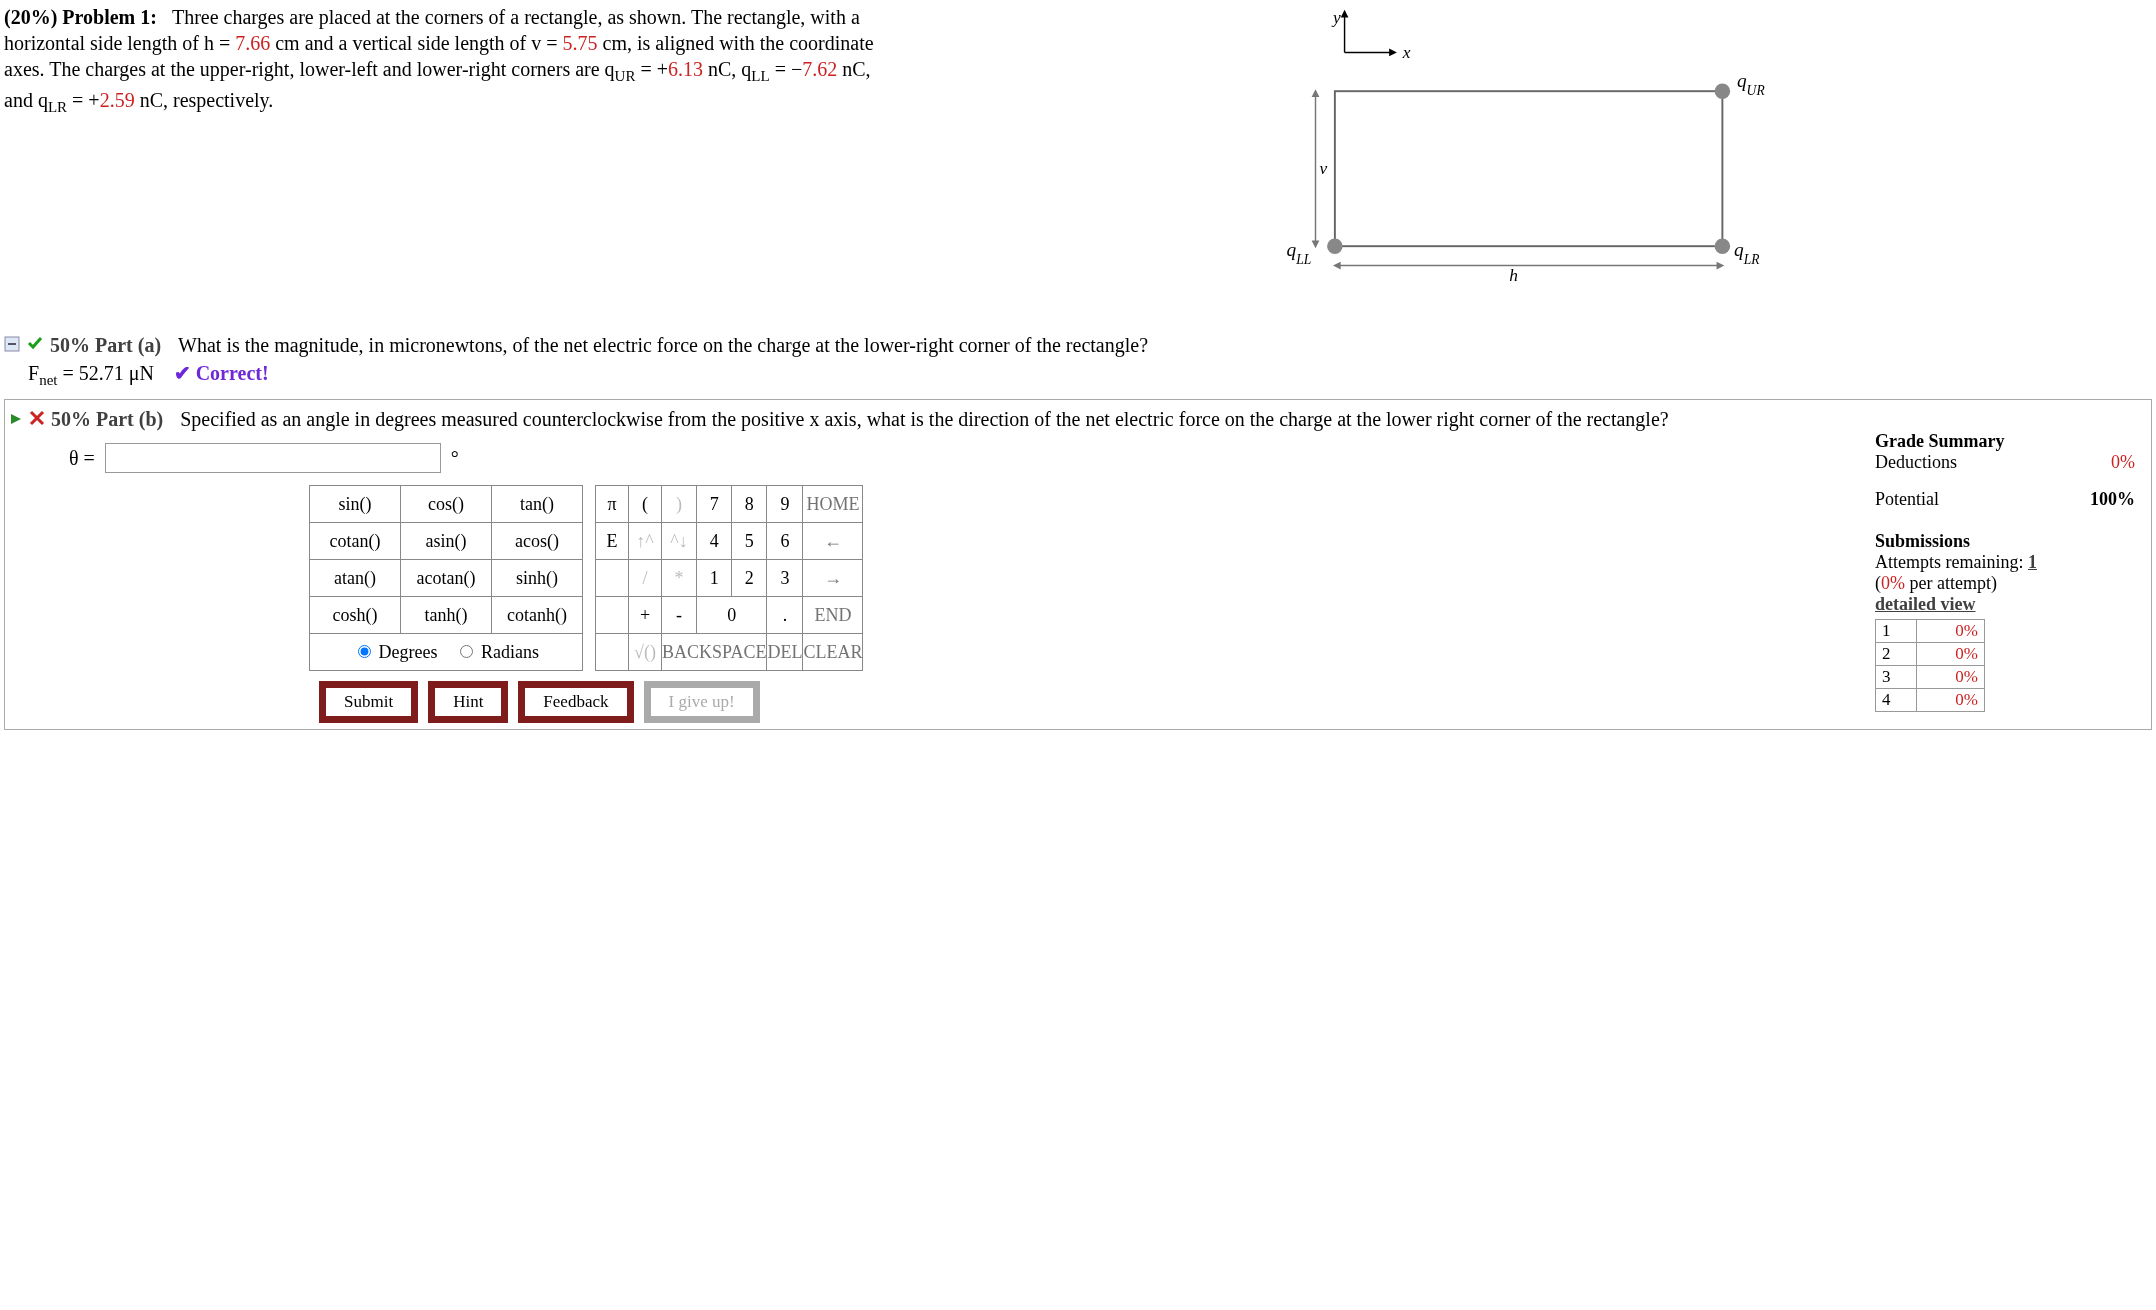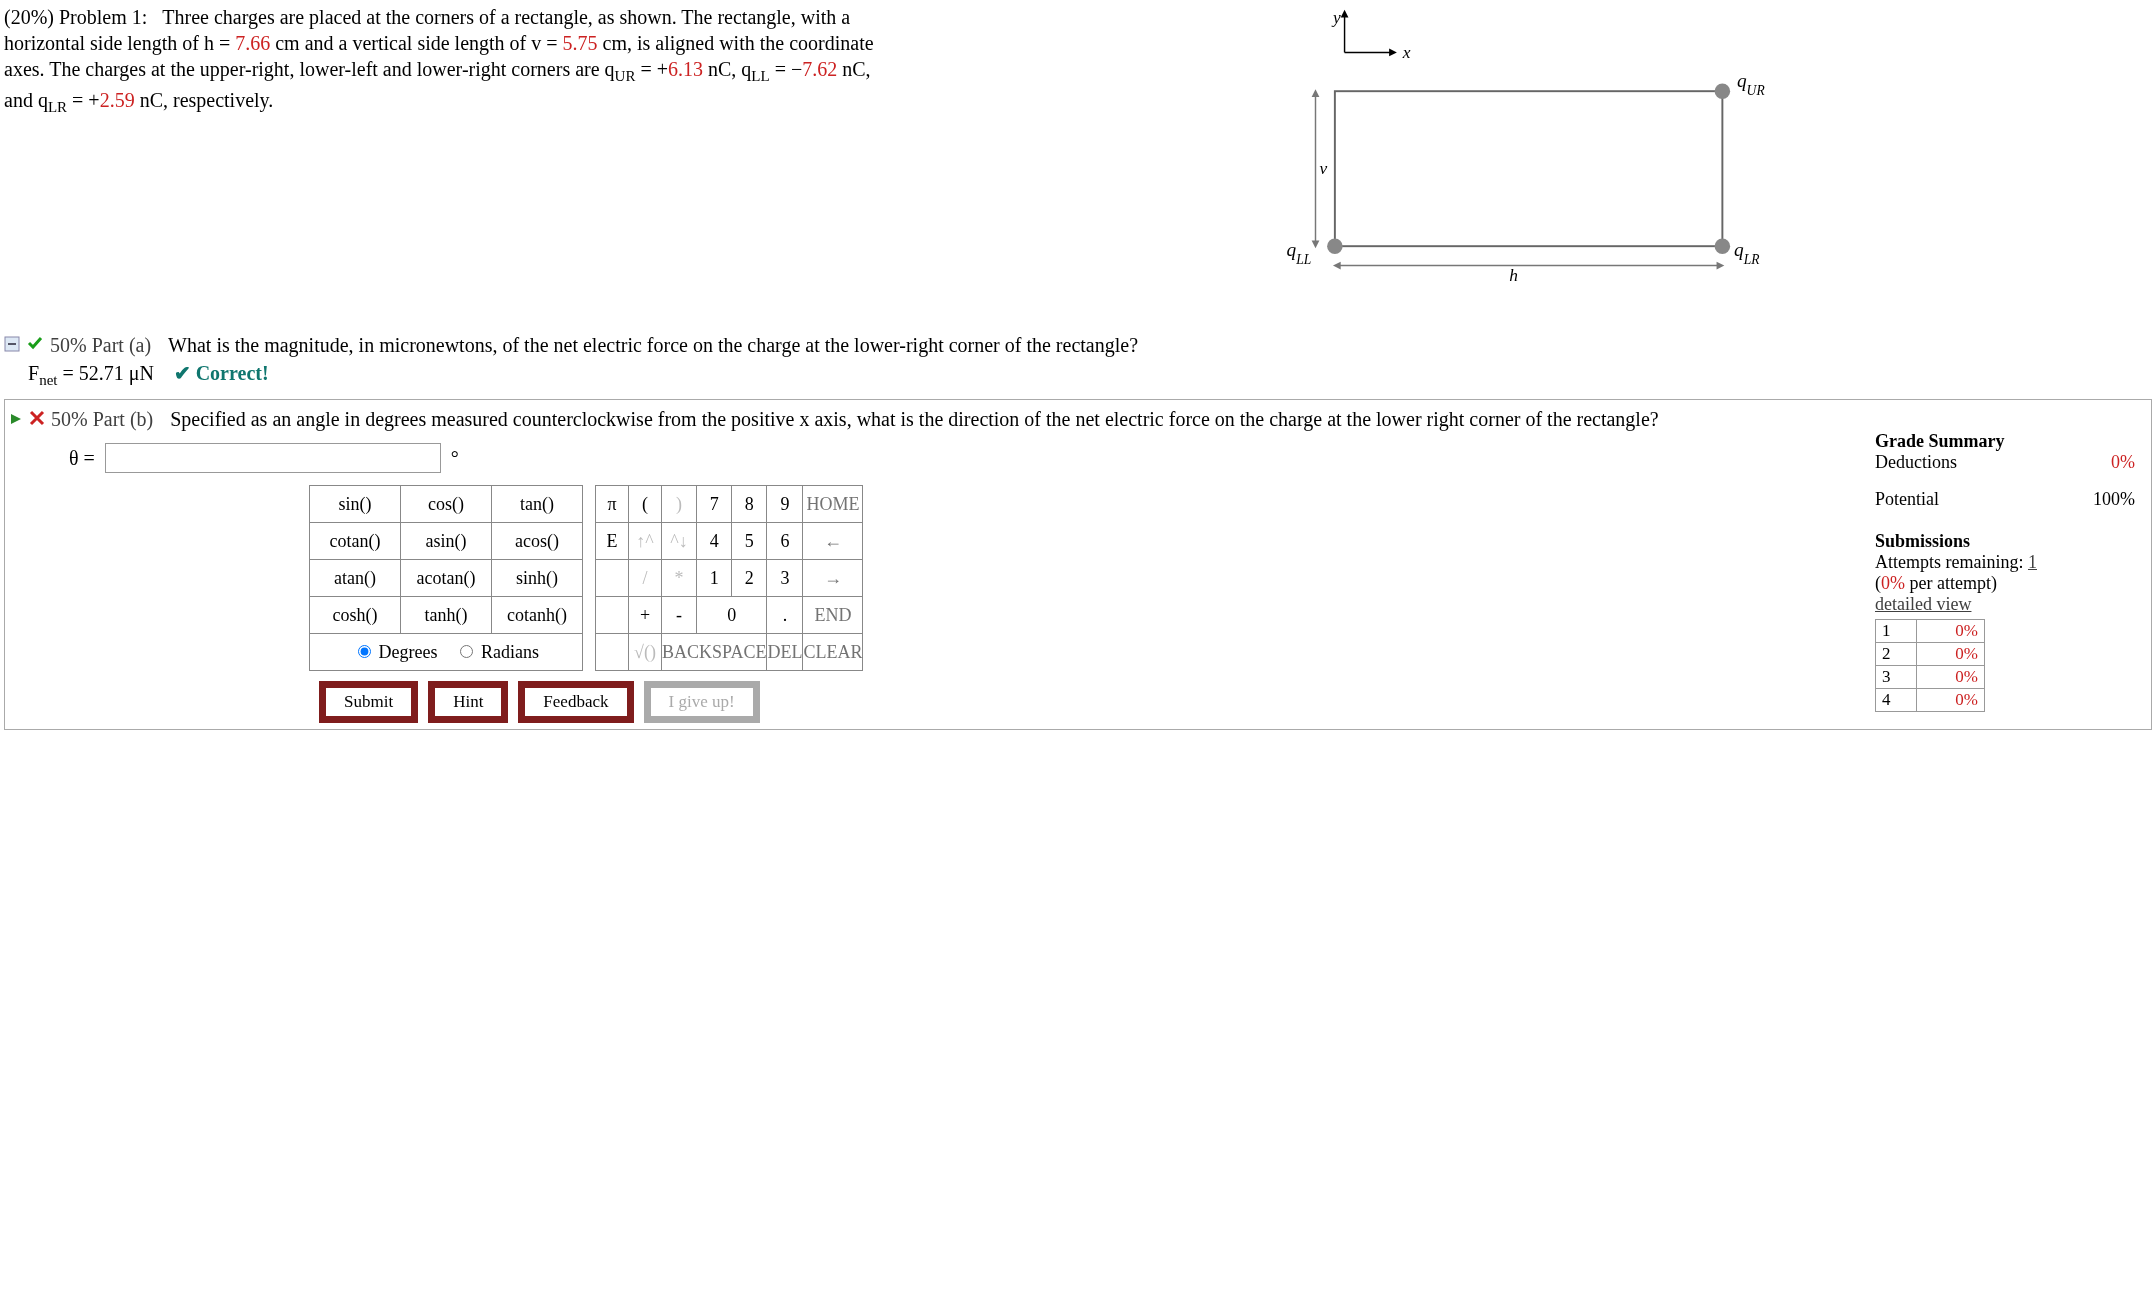--- a/index.html
+++ b/index.html
@@ -5,30 +5,30 @@
   body {
     font-family: Georgia, 'Times New Roman', serif;
     font-size: 20px;
     color: #000;
     margin: 0;
     padding: 4px;
     background: #fff;
   }
   .red { color: #cc2222; }
   .blue { color: #404040; }
-  .bold { font-weight: normal; }
+  .bold { font-weight: bold; }
   sub { font-size: 0.75em; }
   .problem-text { max-width: 900px; line-height: 1.3; }
   .top-row { display: flex; gap: 40px; align-items:flex-start;}
   .figure { flex:1; position:relative; height:310px; }
   .figure svg { width:100%; height:100%; }
   .part { margin-top: 20px; }
   .part-header { display:flex; align-items:center; gap:6px; }
   .icon-box { display:inline-block; vertical-align:middle; }
-  .correct { color:#0f766e; font-weight:bold; }
+  .correct { color:#6d28d9; font-weight:bold; }
   .answer-area {
     border:1px solid #aaa;
     margin-top:10px;
     padding:8px 4px 2px 4px;
   }
   .answer-row {
     display:flex; align-items:center; gap:10px; margin:12px 0 12px 60px;
   }
   .answer-input {
     width:330px; height:24px; border:1px solid #999; font-size:18px; padding:2px;

